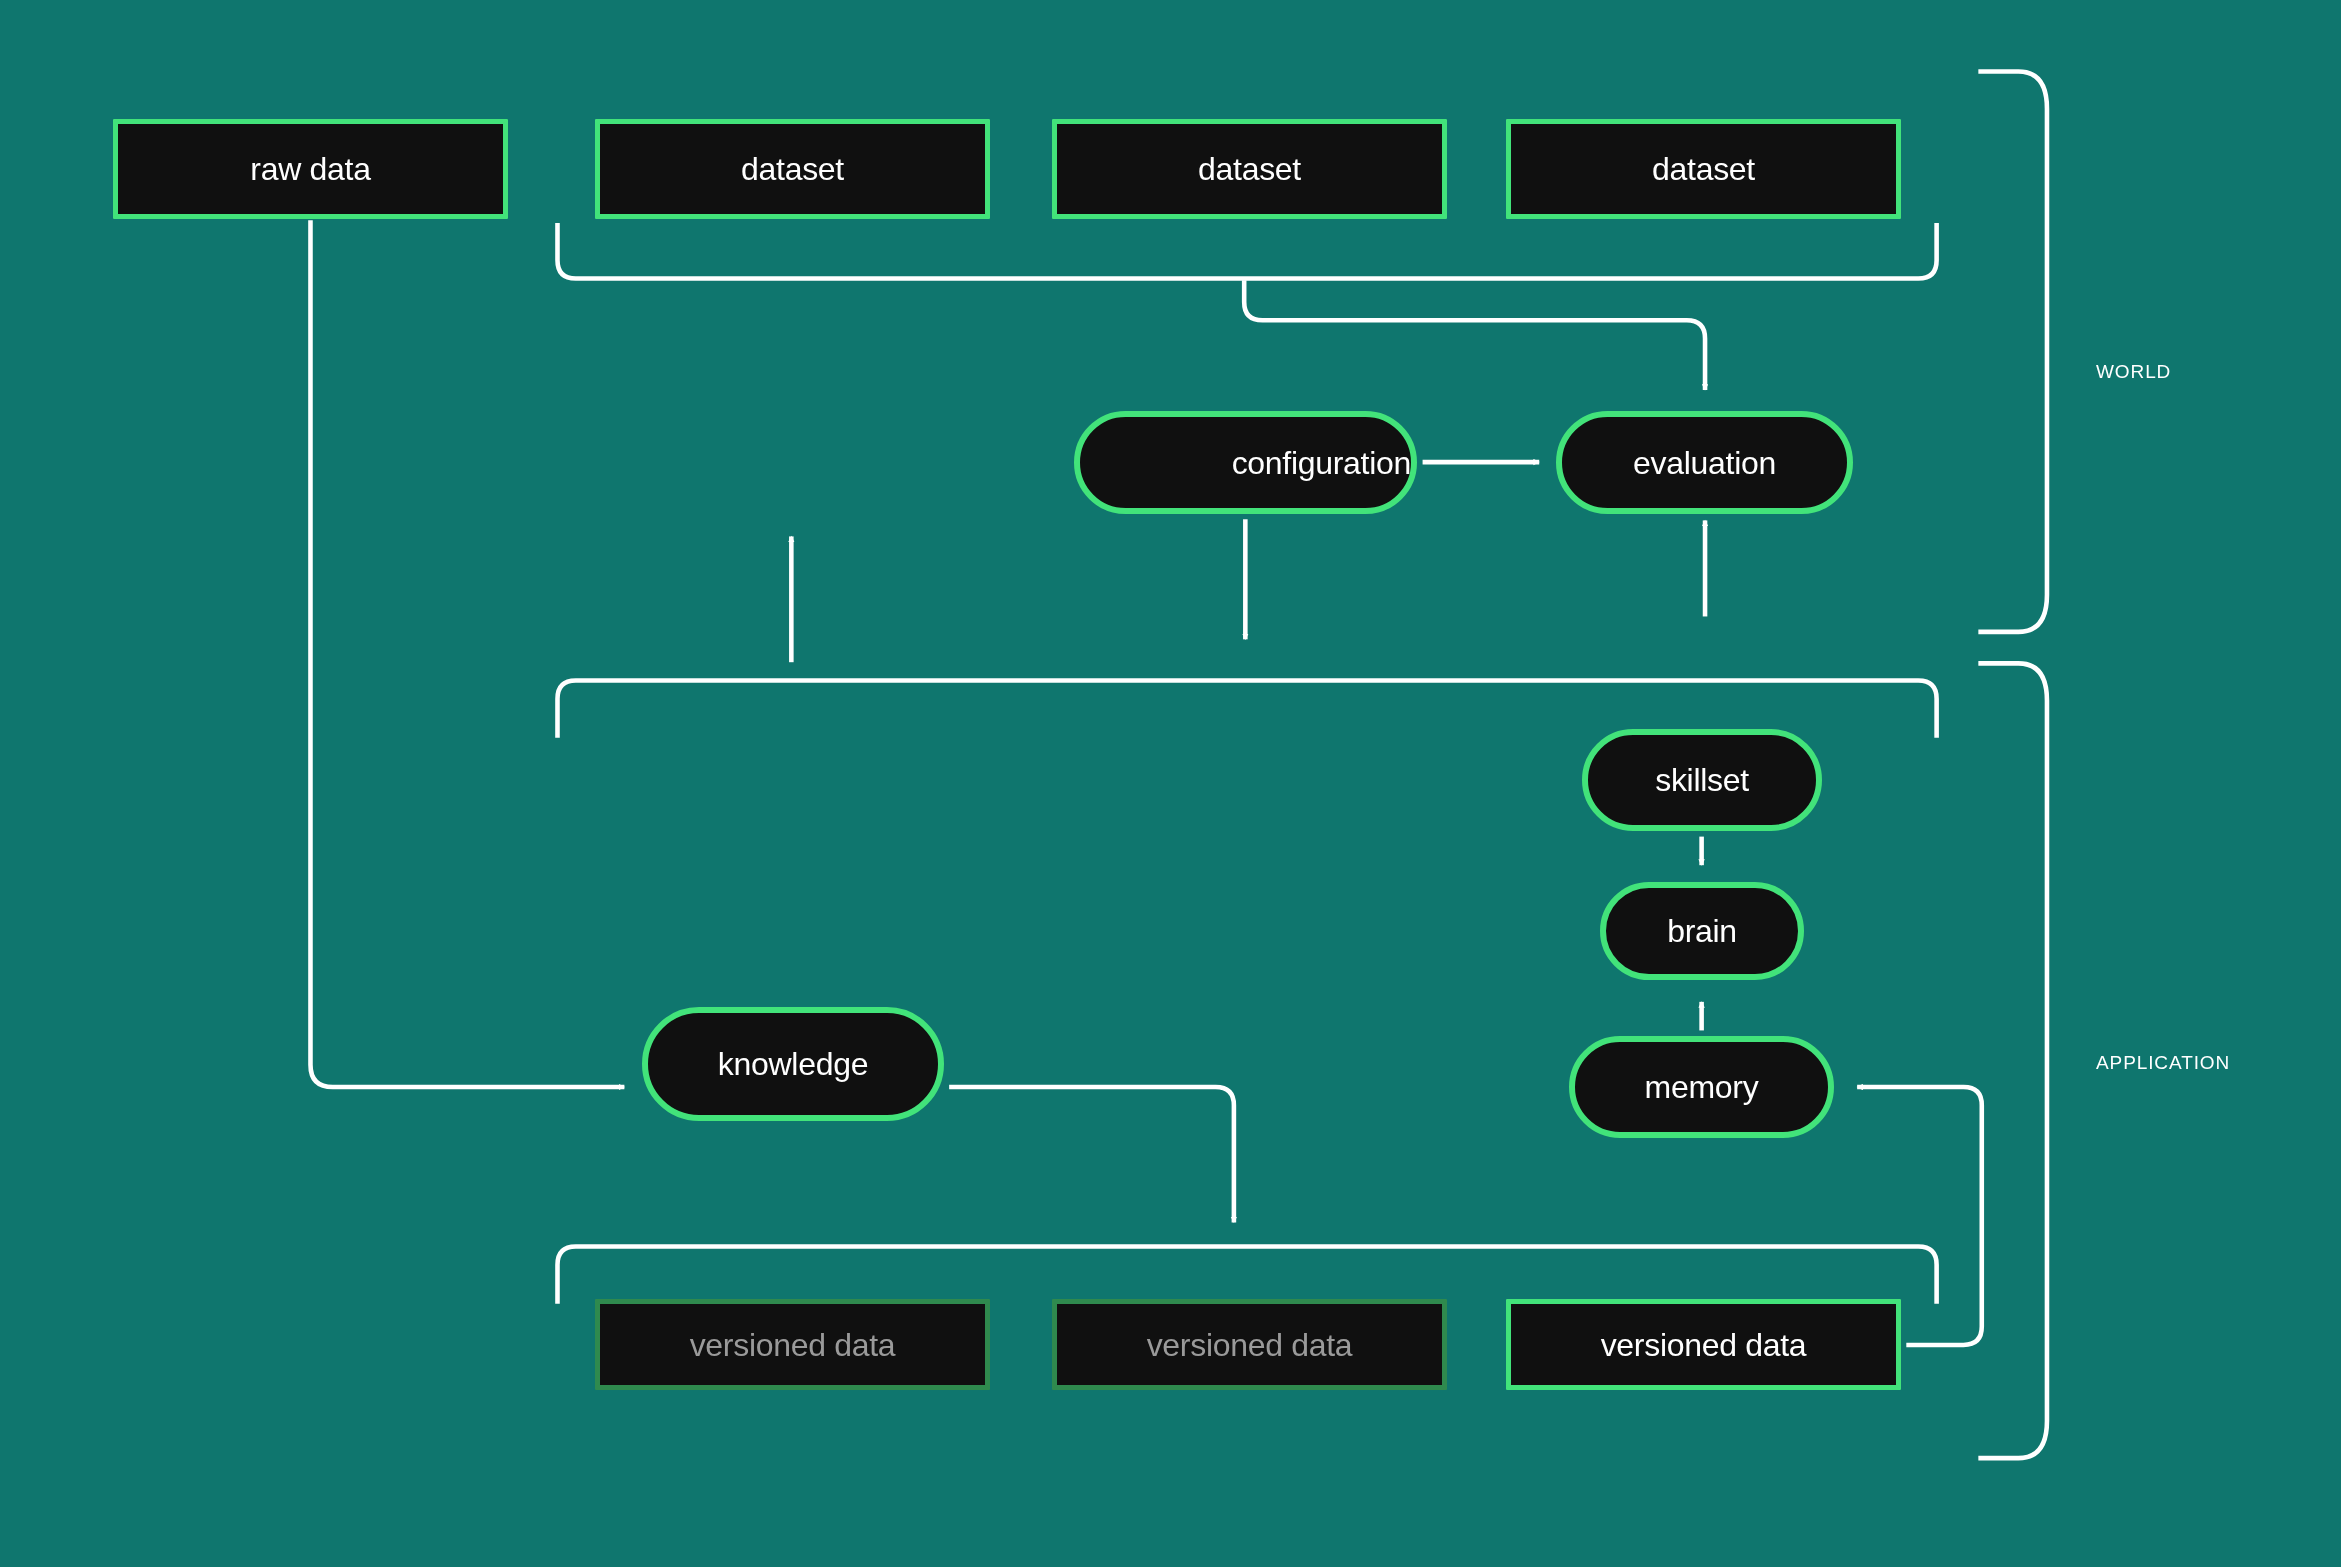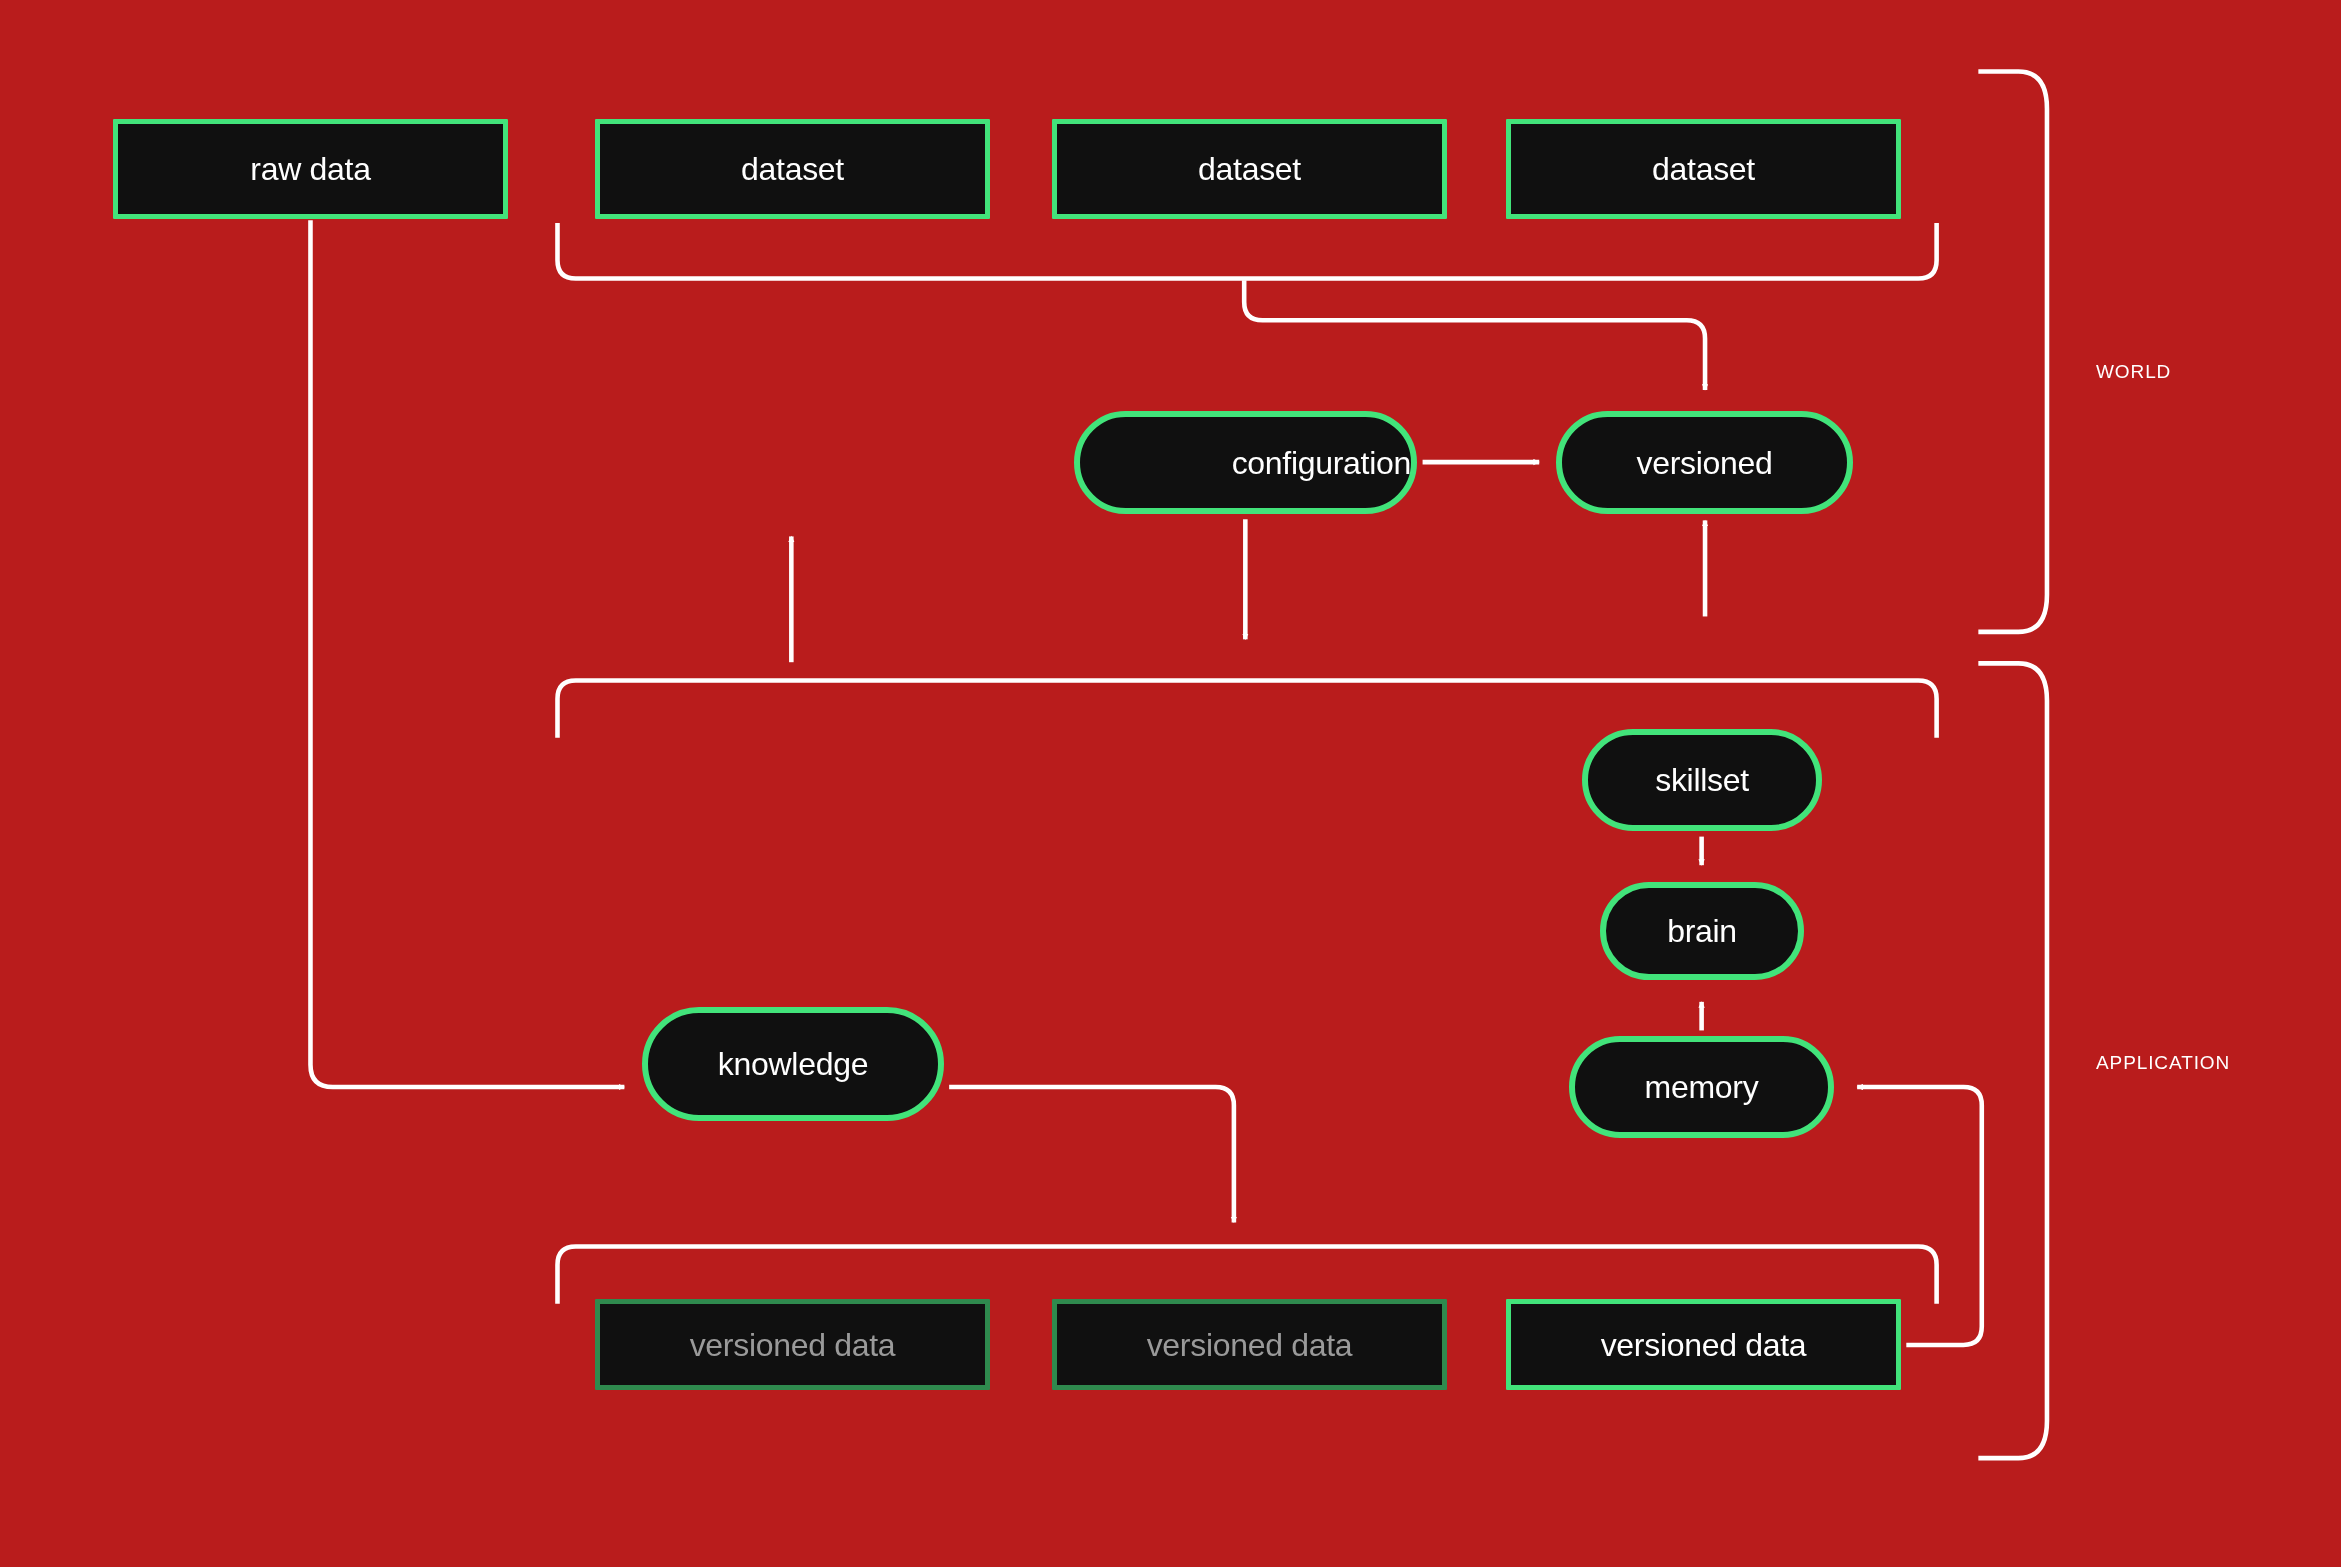--- a/index.html
+++ b/index.html
@@ -8,21 +8,21 @@
     padding: 0;
     background: #101010;
   }
   body {
     font-family: "Liberation Sans", sans-serif;
   }
   #stage {
     position: relative;
     width: 2342px;
     height: 1568px;
-    background: #b91c1c;
+    background: #0f766e;
     overflow: hidden;
   }
   #canvas {
     position: absolute;
     left: 0; top: 0;
     width: 2342px;
     height: 1568px;
   }
   .node {
     position: absolute;
@@ -123,21 +123,21 @@
   <div class="node rect" style="left:1506px; top:119px; width:395px; height:100px;">
     <span class="node-label">dataset</span>
   </div>
 
 
   <div class="node pill" style="left:1074px; top:411px; width:343px; height:103px;justify-content:flex-end;">
     <span class="node-label">configuration</span>
   </div>
 
   <div class="node pill" style="left:1556px; top:411px; width:297px; height:103px;">
-    <span class="node-label">versioned</span>
+    <span class="node-label">evaluation</span>
   </div>
 
   <div class="node pill" style="left:1582px; top:729px; width:240px; height:102px;">
     <span class="node-label">skillset</span>
   </div>
 
   <div class="node pill" style="left:1600px; top:882px; width:204px; height:98px;">
     <span class="node-label">brain</span>
   </div>
 

